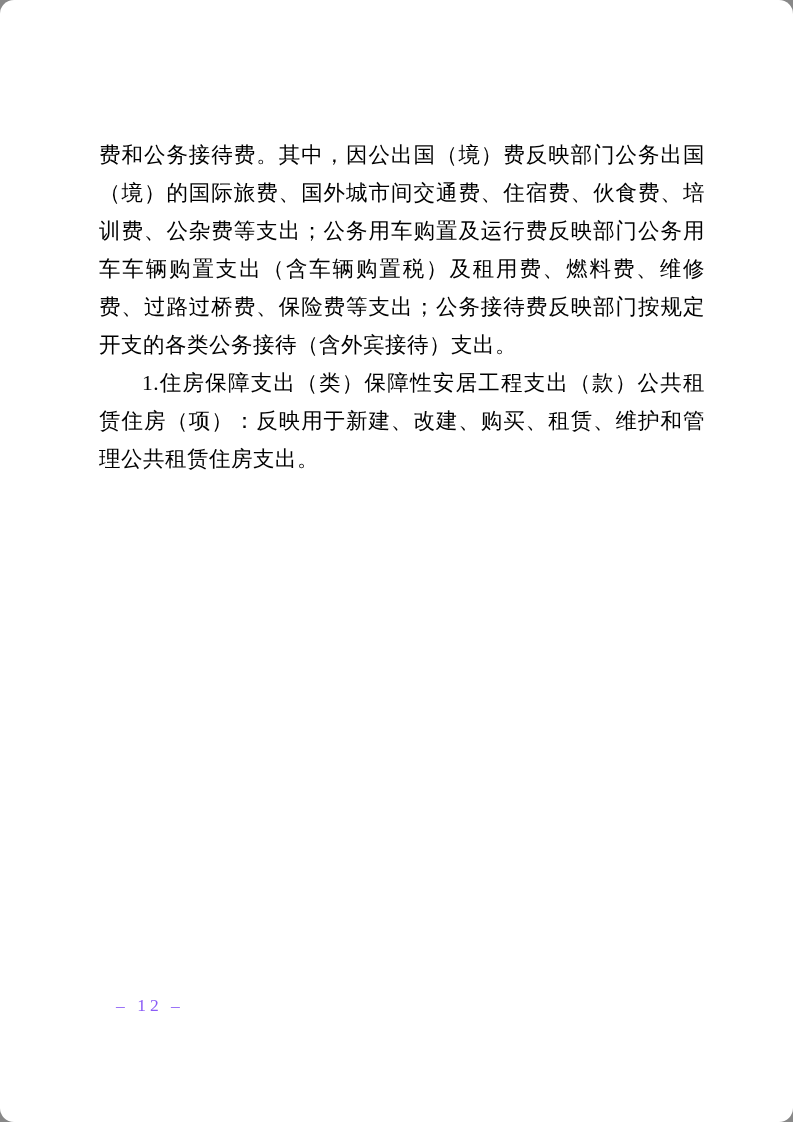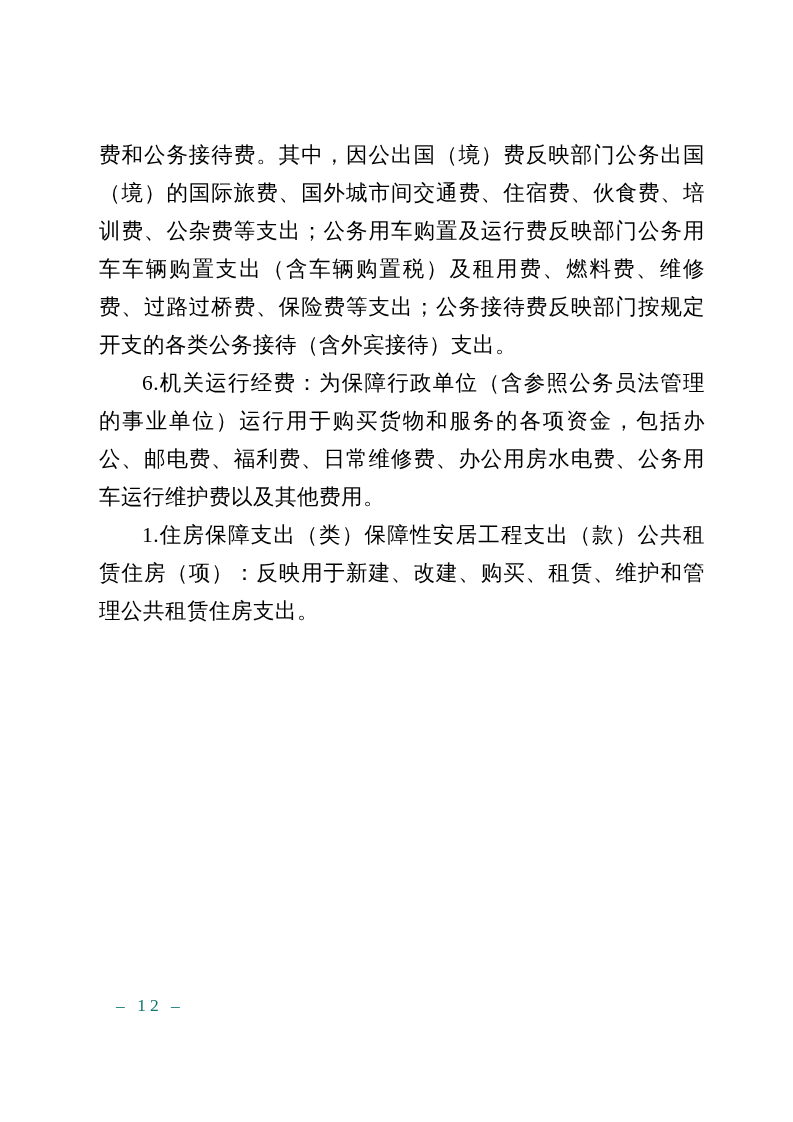--- a/index.html
+++ b/index.html
@@ -9,20 +9,21 @@
   }
   .page {
     position: relative;
     width: 793px;
     height: 1122px;
     margin: 0 auto;
     background: #ffffff;
     overflow: hidden;
     font-family: "Liberation Serif", "DejaVu Serif", serif;
     color: #000000;
+    border-radius: 14px;
   }
   .content {
     position: absolute;
     left: 99px;
     top: 136px;
     width: 606px;
     font-size: 21.5px;
     line-height: 38px;
     text-align: justify;
     text-justify: inter-ideograph;
@@ -34,26 +35,25 @@
   }
   .content p.indent {
     text-indent: 2em;
   }
   .page-footer {
     position: absolute;
     left: 116px;
     top: 995px;
     font-size: 17.5px;
     letter-spacing: 4px;
-    color: #0f766e;
+    color: #8b5cf6;
   }
 </style>
 </head>
 <body>
 
 <div class="page">
   <div class="content">
     <p>费和公务接待费。其中，因公出国（境）费反映部门公务出国（境）的国际旅费、国外城市间交通费、住宿费、伙食费、培训费、公杂费等支出；公务用车购置及运行费反映部门公务用车车辆购置支出（含车辆购置税）及租用费、燃料费、维修费、过路过桥费、保险费等支出；公务接待费反映部门按规定开支的各类公务接待（含外宾接待）支出。</p>
-    <p class="indent">6.机关运行经费：为保障行政单位（含参照公务员法管理的事业单位）运行用于购买货物和服务的各项资金，包括办公、邮电费、福利费、日常维修费、办公用房水电费、公务用车运行维护费以及其他费用。</p>
     <p class="indent">1.住房保障支出（类）保障性安居工程支出（款）公共租赁住房（项）：反映用于新建、改建、购买、租赁、维护和管理公共租赁住房支出。</p>
   </div>
   <div class="page-footer">–  12  –</div>
 </div>
 
 </body></html>

